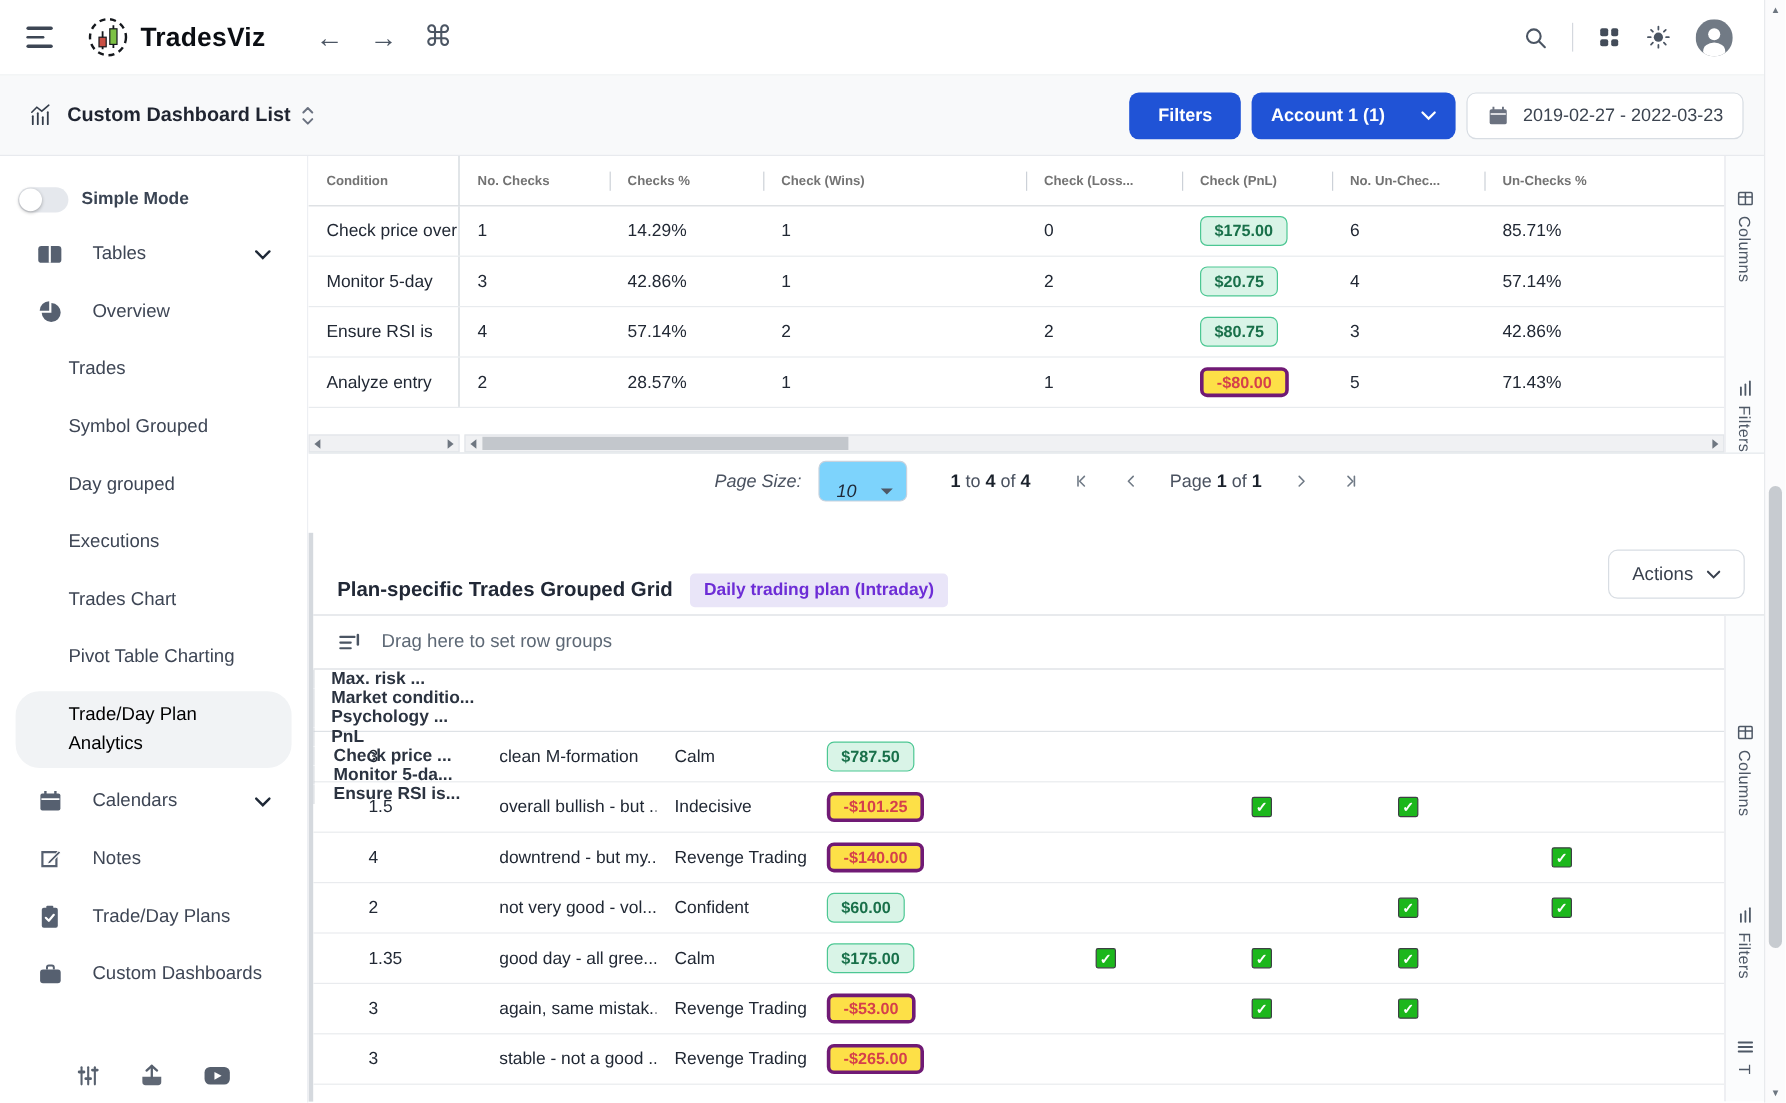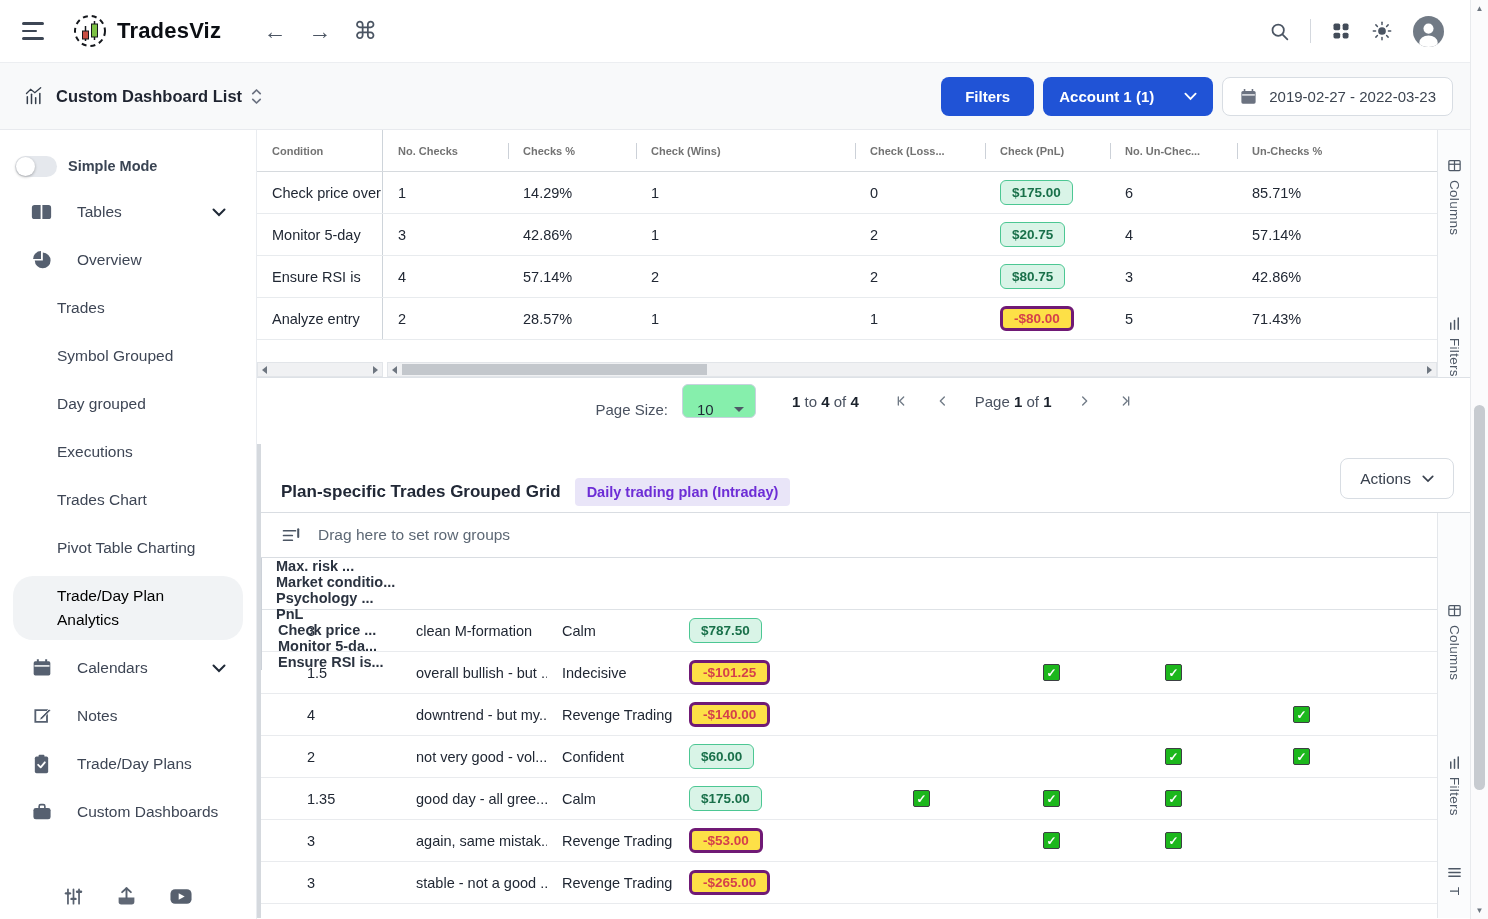--- a/index.html
+++ b/index.html
@@ -75,22 +75,22 @@
   .hs-right { flex:1; background:#f0f1f3; border:1px solid #e2e5e9; position:relative; display:flex; align-items:center; padding:0 4px; }
   .hs-thumb { position:absolute; left:14px; top:1px; bottom:1px; width:305px; background:#c3c7cc; }
   .hs-right .arr.right { margin-left:auto; }
   .arr { width:0; height:0; border-style:solid; }
   .arr.left  { border-width:4px 5px 4px 0; border-color:transparent #6e7680 transparent transparent; }
   .arr.right { border-width:4px 0 4px 5px; border-color:transparent transparent transparent #6e7680; }
   .strip1 { top:0; height:247px; }
 
   
   .pagination { height:47px; border-top:1px solid #dde1e6; display:flex; align-items:center; justify-content:center; gap:36px; font-size:15px; color:#4a5260; }
-  .psize { display:flex; align-items:flex-end; gap:14px; }
-  .pselect { width:74px; height:34px; border:1px solid #c7d2de; border-radius:6px; display:flex; align-items:center; justify-content:space-between; padding:16px 11px 0 14px; color:#1f2937; cursor:pointer; background:#86efac; }
+  .psize { display:flex; align-items:center; gap:14px;font-style:italic; }
+  .pselect { width:74px; height:34px; border:1px solid #c7d2de; border-radius:6px; display:flex; align-items:center; justify-content:space-between; padding:16px 11px 0 14px; color:#1f2937; cursor:pointer; background:#7dd3fc; }
   .pselect .tri { width:0; height:0; border:5px solid transparent; border-top-color:#4e5866; margin-top:5px; }
   .pnav { display:flex; align-items:center; gap:24px; color:#707a86; }
   .pnav .icon { display:flex; cursor:pointer; }
   b { color:#1b222c; }
 
   
   .panel2 { margin-top:20px; border-left:4px solid #d5d9de; height:474px; position:relative; }
   .p2-header { padding:28px 0 0 20px; display:flex; align-items:center; height:68px; }
   .p2-title { font-size:17px; font-weight:700; color:#212836; }
   .p2-badge { margin-left:14px; background:#e9e5f8; color:#6d2dd6; font-size:14.5px; font-weight:700; padding:6px 12px; border-radius:4px; }

